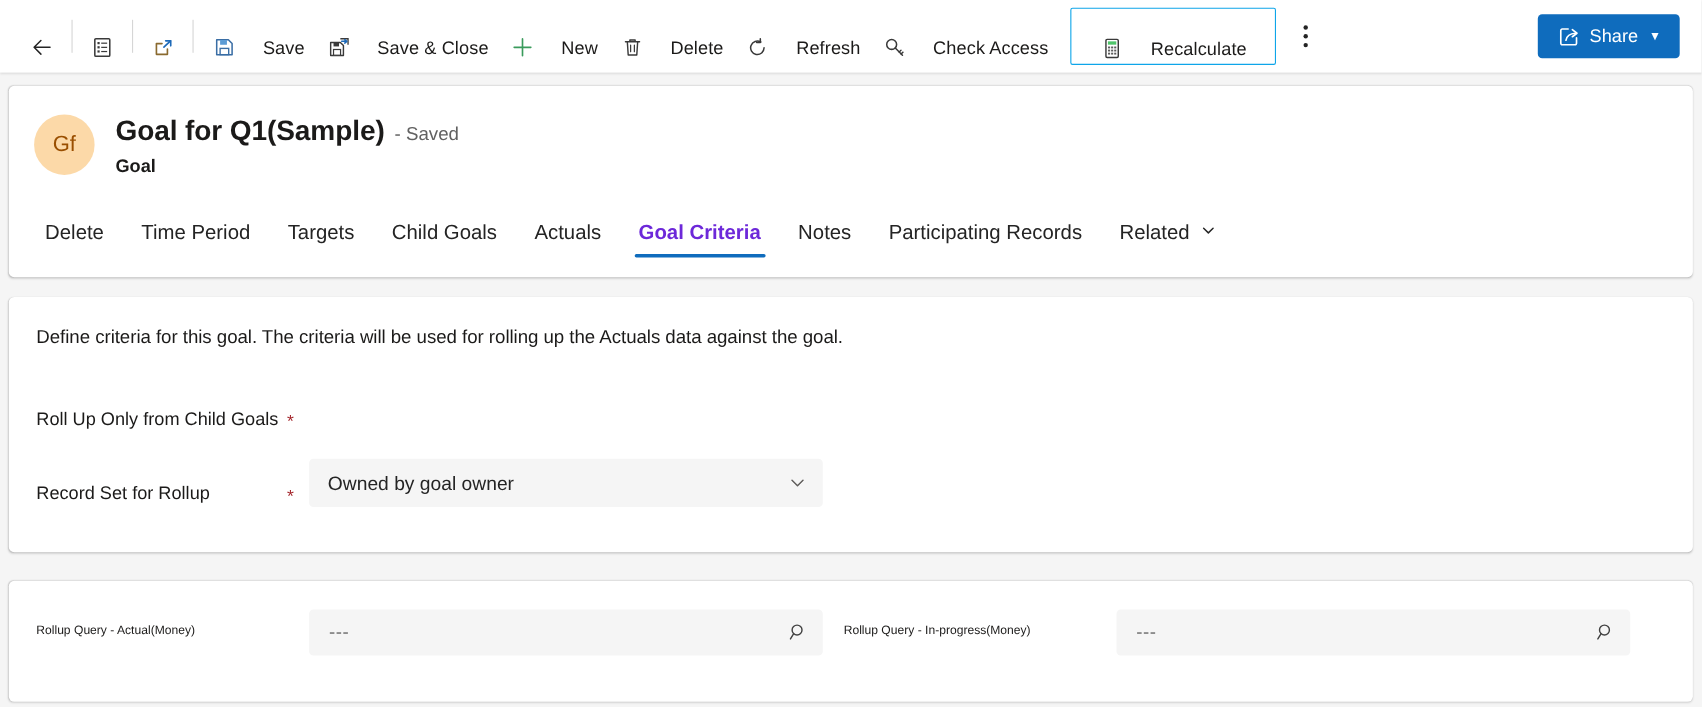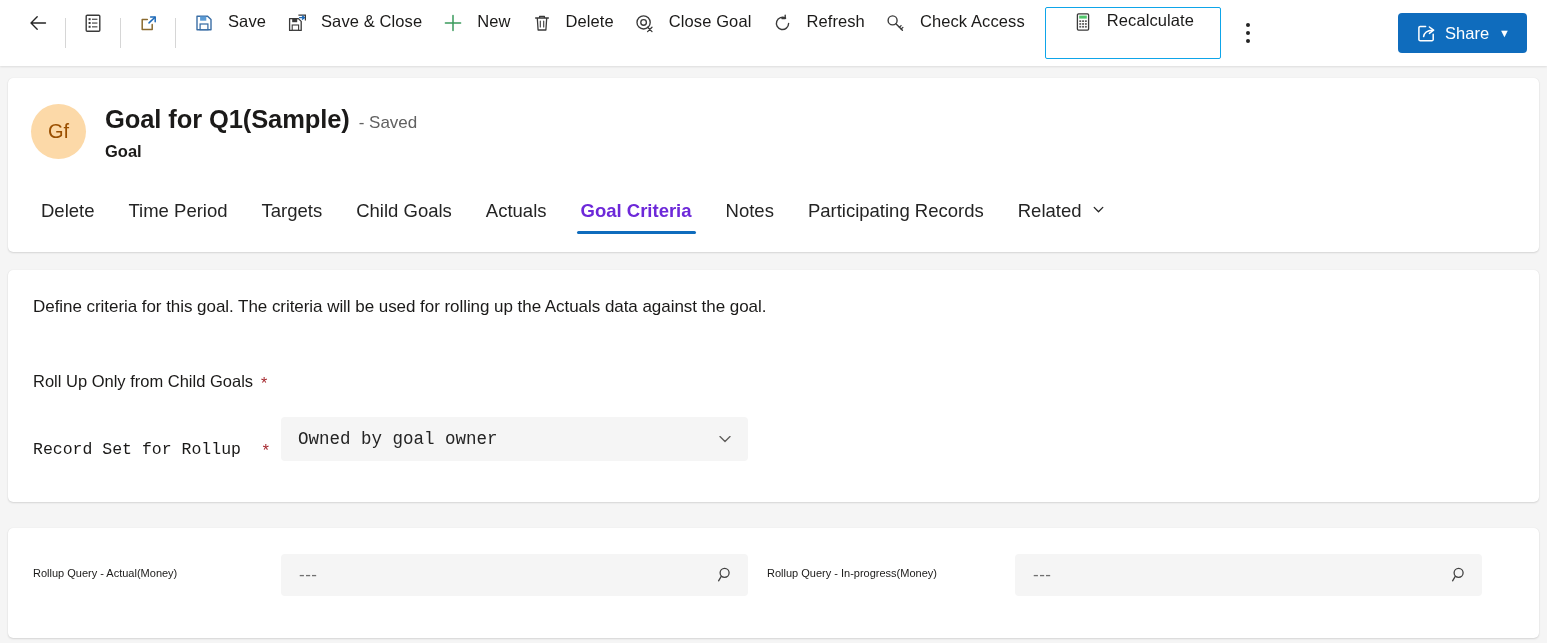--- a/index.html
+++ b/index.html
@@ -29,22 +29,22 @@
     background: #ffffff;
     display: flex;
     align-items: center;
     padding: 0 14px 0 18px;
     box-shadow: 0 1px 2px rgba(0,0,0,0.10);
     z-index: 5;
   }
 
   .cmd-btn {
     display: flex;
-    align-items: flex-start;
-    gap: 13px;
+    align-items: flex-end;
+    gap: 24px;
     height: 42px;
     padding: 0 10px;
     border: none;
     background: transparent;
     cursor: pointer;
     white-space: nowrap;
     border-radius: 2px;
   }
 
   .cmd-label {
@@ -215,21 +215,21 @@
     padding: 27px 0 0 25px;
     letter-spacing: -.05px;
   }
 
   .field-row {
     display: flex;
     align-items: flex-end;
     padding-left: 25px;
   }
   .field-row.r1 { margin-top: 45px; }
-  .field-row.r2 { margin-top: 24px; font-family: Liberation Mono, monospace; }
+  .field-row.r2 { margin-top: 24px; }
 
   .field-label {
     width: 228px;
     font-size: 16.5px;
     color: #1b1a19;
     line-height: 23px;
     padding-top: 8px;
     flex: 0 0 228px;
   }
 
@@ -380,30 +380,20 @@
         <svg width="20" height="20" viewBox="0 0 20 20" fill="none">
           <path d="M3.6 5 H16.4" stroke="#3a3a3a" stroke-width="1.3" stroke-linecap="round"></path>
           <path d="M7.6 5 V3.4 H12.4 V5" stroke="#3a3a3a" stroke-width="1.3" stroke-linejoin="round"></path>
           <path d="M5.3 5 L6.1 17 H13.9 L14.7 5" stroke="#3a3a3a" stroke-width="1.3" stroke-linejoin="round"></path>
           <path d="M8.3 8 V14 M11.7 8 V14" stroke="#3a3a3a" stroke-width="1.1" stroke-linecap="round"></path>
         </svg>
       </span>
       <span class="cmd-label">Delete</span>
     </button>
 
-    <button class="cmd-btn">
-      <span class="cmd-icon">
-        <svg width="21" height="21" viewBox="0 0 21 21" fill="none">
-          <circle cx="9.6" cy="9.4" r="6.6" stroke="#3a3a3a" stroke-width="1.35"></circle>
-          <circle cx="9.6" cy="9.4" r="2.8" stroke="#3a3a3a" stroke-width="1.35"></circle>
-          <path d="M13.6 14.2 L18 18.6 M18 14.2 L13.6 18.6" stroke="#3a3a3a" stroke-width="1.3" stroke-linecap="round"></path>
-        </svg>
-      </span>
-      <span class="cmd-label">Close Goal</span>
-    </button>
 
     <button class="cmd-btn">
       <span class="cmd-icon">
         <svg width="21" height="21" viewBox="0 0 21 21" fill="none">
           <path d="M16.6 10.5 A6.1 6.1 0 1 1 13.6 5.2" stroke="#3a3a3a" stroke-width="1.4" stroke-linecap="round" fill="none"></path>
           <path d="M13.2 2.3 V5.6 H9.9" stroke="#3a3a3a" stroke-width="1.4" stroke-linecap="round" stroke-linejoin="round" fill="none"></path>
         </svg>
       </span>
       <span class="cmd-label">Refresh</span>
     </button>

